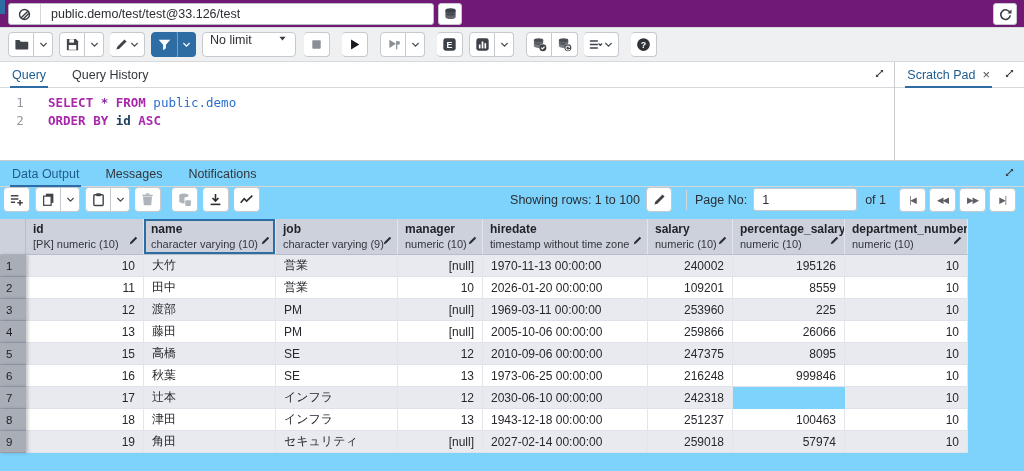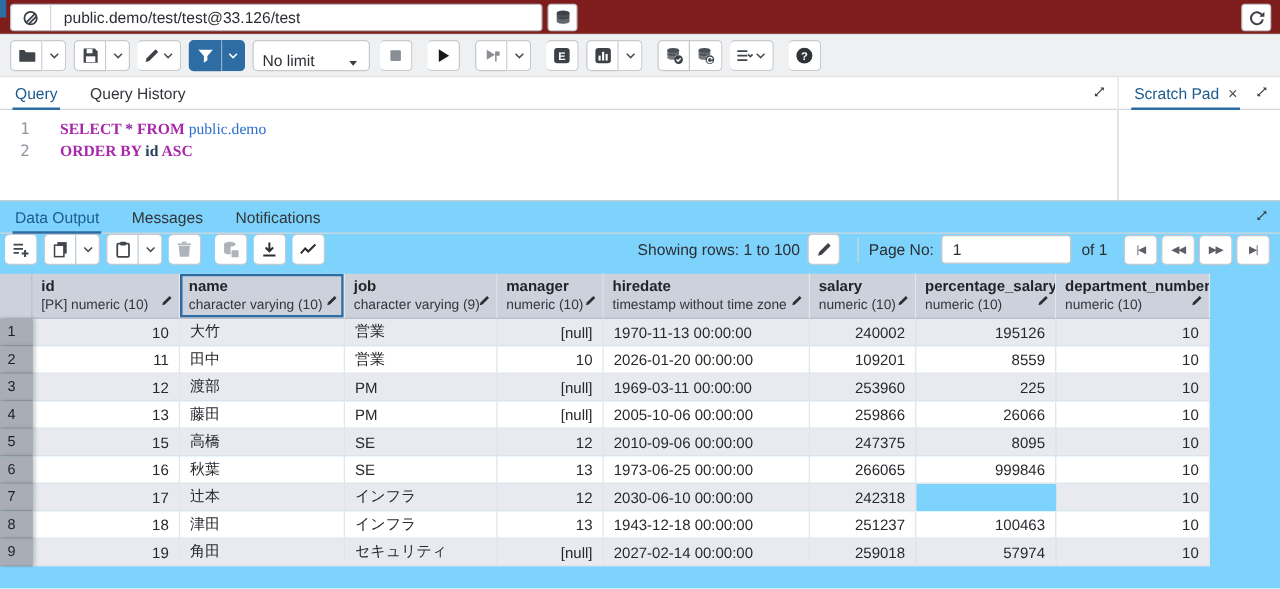--- a/index.html
+++ b/index.html
@@ -7,59 +7,59 @@
   #app {
     position:relative; width:1024px; height:471px; overflow:hidden;
     font-family:"Liberation Sans","DejaVu Sans",sans-serif; font-size:12px; color:#24262a;
     background:#fff;
   }
   .ic { display:inline-flex; align-items:center; justify-content:center; }
   .ic svg { width:15px; height:15px; display:block; }
   .ic.sm svg { width:11px; height:11px; }
 
   
-  .conn-row { position:absolute; left:0; top:0; width:1024px; height:28px; background:#7f1d1d; border-bottom:1px solid #d9dbde; }
+  .conn-row { position:absolute; left:0; top:0; width:1024px; height:28px; background:#701a75; border-bottom:1px solid #d9dbde; }
   .blue-notch { position:absolute; left:0; top:0; width:5px; height:14px; background:#2e6da4; }
   .conn-group { position:absolute; left:8px; top:3px; width:426px; height:22px; background:#fff; border:1px solid #b9bdc3; border-radius:3px; display:flex; align-items:center; }
   .conn-icon-cell { width:32px; height:100%; display:flex; align-items:center; justify-content:center; border-right:1px solid #d3d6da; }
   .conn-text { padding-left:10px; font-size:12.5px; color:#2b2e33; white-space:nowrap; overflow:hidden; }
   .sq-btn { height:22px; min-width:24px; background:#fff; border:1px solid #c6c9cd; border-radius:3px; display:flex; align-items:center; justify-content:center; cursor:pointer; }
   .db-btn { position:absolute; left:438px; top:3px; }
   .refresh-btn { position:absolute; left:993px; top:3px; }
 
   
   .toolbar { position:absolute; left:0; top:28px; width:1024px; height:34px; background:#eff0f2; border-bottom:1px solid #d7d9dc; display:flex; align-items:center; padding-left:8px; }
   .tbtn { height:25px; min-width:26px; background:#fff; border:1px solid #c6c9cd; display:flex; align-items:center; justify-content:center; cursor:pointer; color:#3f4349; padding:0 4px; }
   .grp { display:flex; margin-right:6px; }
   .grp .tbtn:first-child { border-radius:4px 0 0 4px; }
   .grp .tbtn:last-child { border-radius:0 4px 4px 0; border-left:none; }
   .grp .tbtn:only-child { border-radius:4px; }
   .single { border-radius:4px; margin-right:6px; }
   .caret-btn { min-width:19px; padding:0 2px; }
   .caret-btn svg, .chev svg { width:11px; height:11px; }
   .blue { background:#2e6da4 !important; border-color:#2e6da4 !important; color:#fff !important; }
   .blue + .blue { border-left:1px solid rgba(255,255,255,.35) !important; }
-  .limit-select { width:94px; height:25px; background:#fff; border:1px solid #c6c9cd; border-radius:4px; display:flex; align-items:flex-end; justify-content:space-between; padding:0 7px; margin-right:8px; cursor:pointer; }
+  .limit-select { width:94px; height:25px; background:#fff; border:1px solid #c6c9cd; border-radius:4px; display:flex; align-items:flex-start; justify-content:space-between; padding:0 7px; margin-right:8px; cursor:pointer; }
   .limit-select .lbl { font-size:12.5px; color:#2b2e33; }
   .sp { width:6px; }
 
   
   .panels { position:absolute; left:0; top:62px; width:1024px; height:98px; display:flex; }
   .query-panel { width:967px; height:100%; border-right:1px solid #c8cbd0; position:relative; background:#fff; }
   .scratch-panel { flex:1; height:100%; position:relative; background:#fff; }
   .tabs-row { height:26px; border-bottom:1px solid #d5d7db; display:flex; align-items:center; padding:0 10px; position:relative; background:#fff; }
   .tab { height:26px; display:flex; align-items:center; padding:0 2px; margin-right:22px; font-size:12.5px; color:#33363b; cursor:pointer; position:relative; white-space:nowrap; }
   .tab.active { color:#1d5c8f; }
   .tab.active::after { content:""; position:absolute; left:0; right:0; bottom:0; height:2px; background:#2e6da4; }
   .tab .close-x { margin-left:7px; font-size:13px; color:#4a4d52; }
   .expand-btn { position:absolute; right:9px; top:6px; cursor:pointer; }
   .editor { position:relative; height:71px; display:flex; font-family:"DejaVu Sans Mono","Liberation Mono",monospace; font-size:12.5px; cursor:text; }
   .gutter { width:40px; padding-top:6px; text-align:center; color:#9096a0; }
   .gutter div { height:18px; line-height:18px; }
-  .code { padding-top:6px; padding-left:8px;font-family:Liberation Serif, serif; }
+  .code { padding-top:6px; padding-left:8px; }
   .code-line { height:18px; line-height:18px; white-space:pre; }
   .tok-kw { color:#a827ab; font-weight:bold; }
   .tok-op { color:#8b2fa0; font-weight:bold; }
   .tok-name { color:#2a6fcc; }
   .tok-col { color:#22405e; font-weight:bold; }
   .scratch-body { height:71px; cursor:text; }
 
   
   .output { position:absolute; left:0; top:160px; width:1024px; height:311px; background:#7dd3fc; border-top:1px solid #c9cbd0; }
   .out-tabs { height:26px; border-bottom:1px solid #d5d7db; display:flex; align-items:center; padding:0 10px; position:relative; }
@@ -629,21 +629,21 @@
             <div class="g-cell al-r" style="width: 112px;">8095</div>
             <div class="g-cell al-r" style="width: 123px;">10</div>
           </div>
           <div class="g-row">
             <div class="g-rownum">6</div>
             <div class="g-cell al-r" style="width: 118px;">16</div>
             <div class="g-cell al-l" style="width: 132px;">秋葉</div>
             <div class="g-cell al-l" style="width: 122px;">SE</div>
             <div class="g-cell al-r" style="width: 85px;">13</div>
             <div class="g-cell al-l" style="width: 165px;">1973-06-25 00:00:00</div>
-            <div class="g-cell al-r" style="width: 85px;">266065</div>
+            <div class="g-cell al-r" style="width: 85px;">216248</div>
             <div class="g-cell al-r" style="width: 112px;">999846</div>
             <div class="g-cell al-r" style="width: 123px;">10</div>
           </div>
           <div class="g-row stripe">
             <div class="g-rownum">7</div>
             <div class="g-cell al-r" style="width: 118px;">17</div>
             <div class="g-cell al-l" style="width: 132px;">辻本</div>
             <div class="g-cell al-l" style="width: 122px;">インフラ</div>
             <div class="g-cell al-r" style="width: 85px;">12</div>
             <div class="g-cell al-l" style="width: 165px;">2030-06-10 00:00:00</div>

